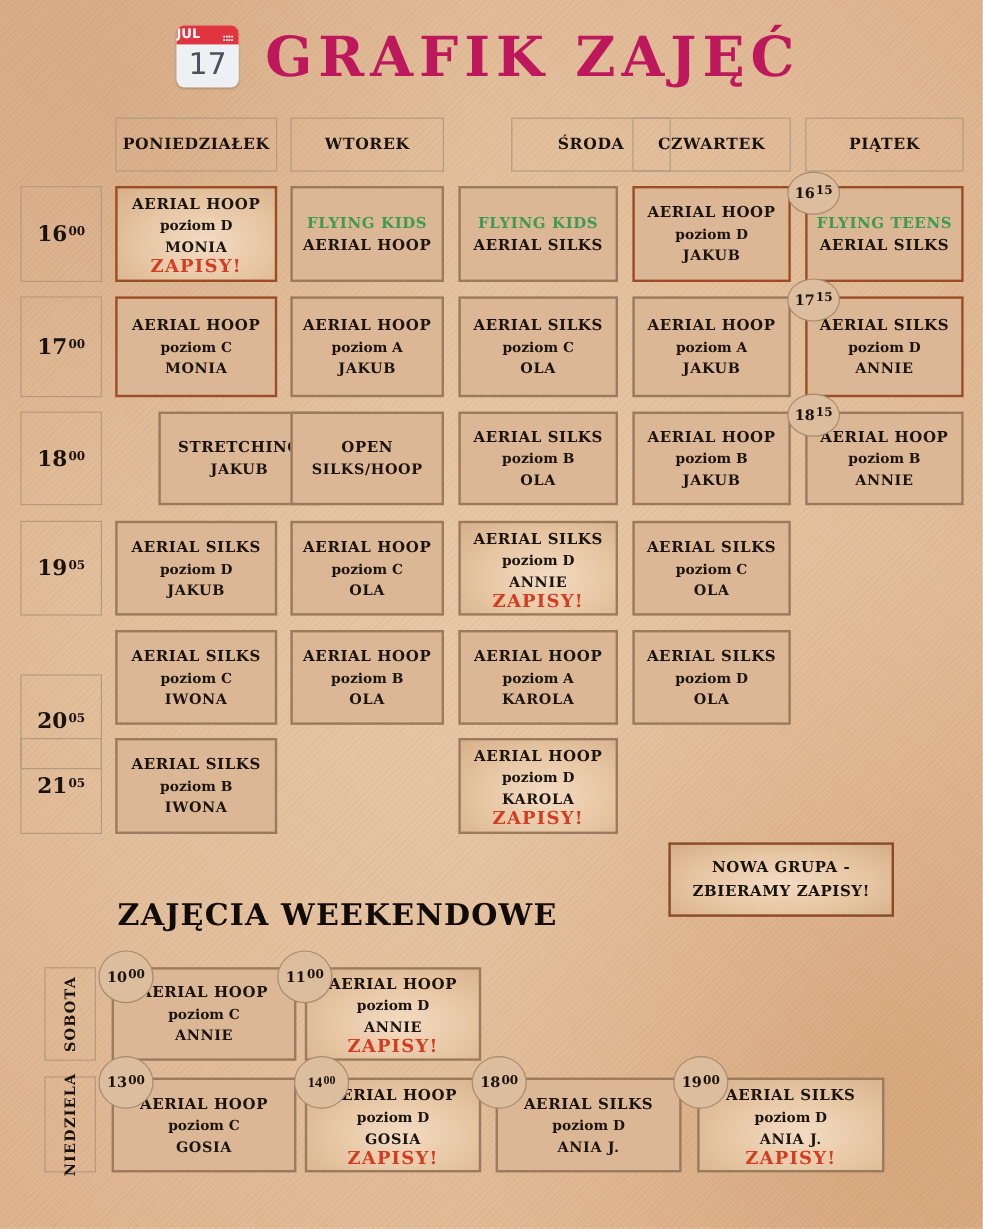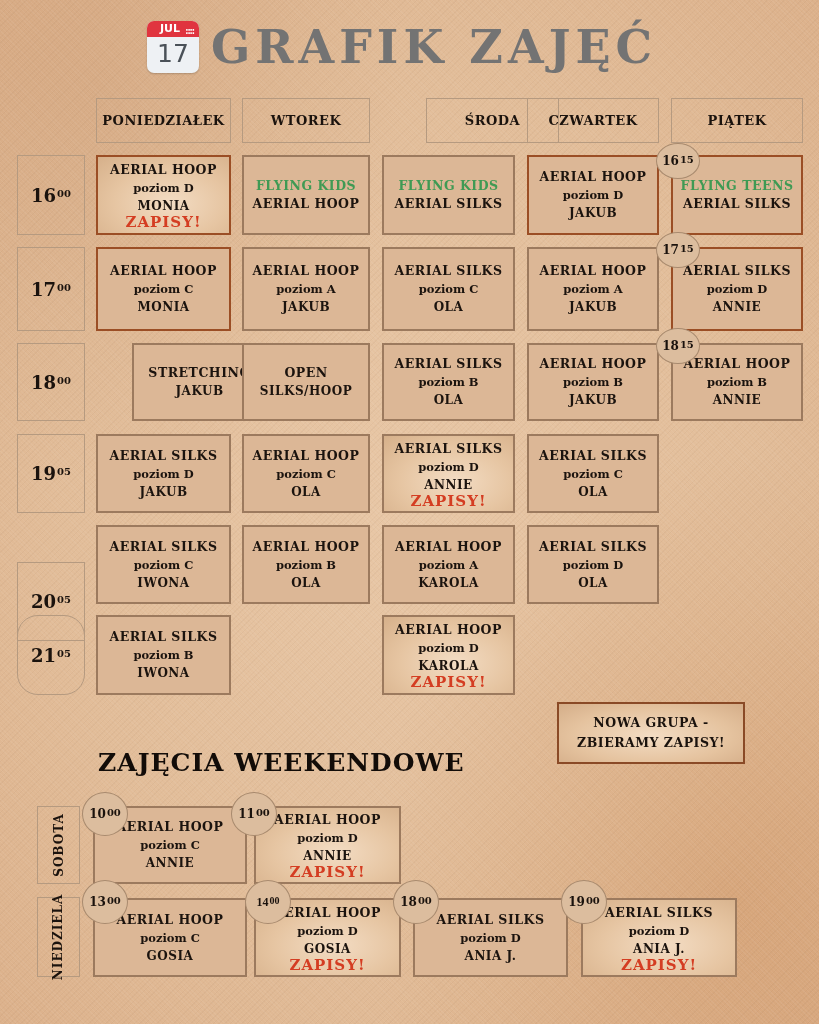--- a/index.html
+++ b/index.html
@@ -17,24 +17,24 @@
     position: absolute; inset: 0;
     background-image:
       repeating-linear-gradient(45deg, rgba(255,255,255,0.05) 0 1px, rgba(0,0,0,0) 1px 3px),
       repeating-linear-gradient(-45deg, rgba(120,80,50,0.05) 0 1px, rgba(0,0,0,0) 1px 4px);
     pointer-events: none;
   }
 
   
   .title-wrap { position: absolute; left: 147px; top: 18px; height: 58px; display: flex; align-items: center; }
   .cal-icon { width: 52px; height: 52px; border-radius: 7px; background: #eef1f4; overflow: hidden; box-shadow: 0 1px 2px rgba(0,0,0,0.2); position: relative; }
-  .cal-top { height: 16px; background: #e0343f; color: #fff; font-family: "DejaVu Sans", sans-serif; font-weight: bold; font-size: 11px; padding-left: 13px; line-height: 16px; position: relative; }
+  .cal-top { height: 16px; background: #e0343f; color: #fff; font-family: "DejaVu Sans", sans-serif; font-weight: bold; font-size: 11px; padding-left: 0; line-height: 16px; position: relative; }
   .cal-top .dots { position: absolute; right: 5px; top: 3px; font-size: 8px; letter-spacing: -1px; }
   .cal-num { text-align: center; font-family: "DejaVu Sans", sans-serif; font-size: 25px; color: #4a5158; line-height: 34px; }
-  .page-title { margin-left: 12px; font-family: "DejaVu Serif", serif; font-weight: bold; font-size: 46px; letter-spacing: 5px; color: #737373; }
+  .page-title { margin-left: 22px; font-family: "DejaVu Serif", serif; font-weight: bold; font-size: 46px; letter-spacing: 5px; color: #be185d; }
 
   
   .day-head {
     position: absolute; top: 98px; height: 45px;
     border: 1px solid #b59a80;
     display: flex; align-items: center; justify-content: center;
     font-family: "DejaVu Serif", serif; font-weight: bold; font-size: 13px; color: #1a120d;
     letter-spacing: 0.5px;
   }
   .time-head {
@@ -126,21 +126,21 @@
     <sup>00</sup>
   </div>
 <div class="time-head" style="top:434px;height:79px;">
     <span>19</span>
     <sup>05</sup>
   </div>
 <div class="time-head" style="top:525px;height:79px;margin-top:37px;">
     <span>20</span>
     <sup>05</sup>
   </div>
-<div class="time-head" style="top:615px;height:80px;border-radius:21px;">
+<div class="time-head" style="top:615px;height:80px;">
     <span>21</span>
     <sup>05</sup>
   </div>
 
 <div class="cell accent glow" style="left:96px;top:155px;width:135px;height:80px;">
   <div class="name">AERIAL HOOP</div>
   <div class="lvl">poziom D</div>
   <div class="teacher">MONIA</div>
   <div class="zap">ZAPISY!</div>
 </div>

